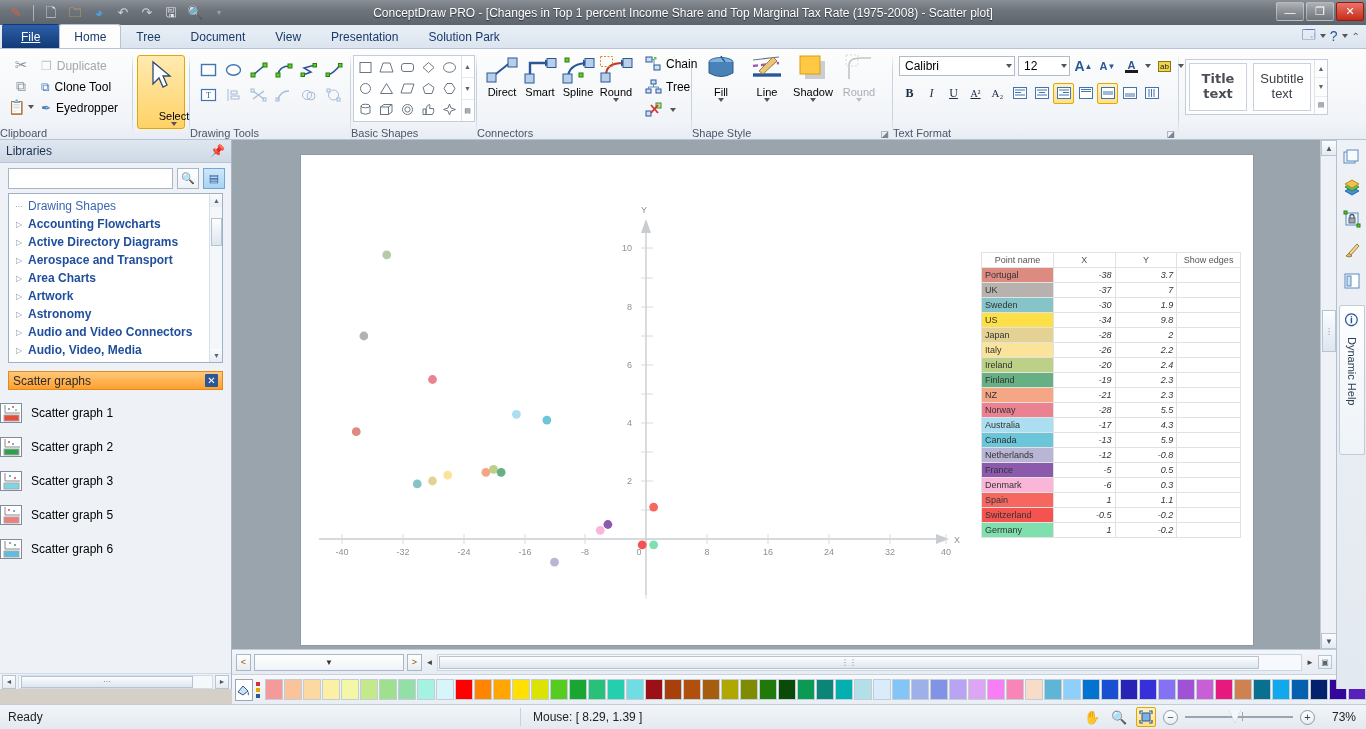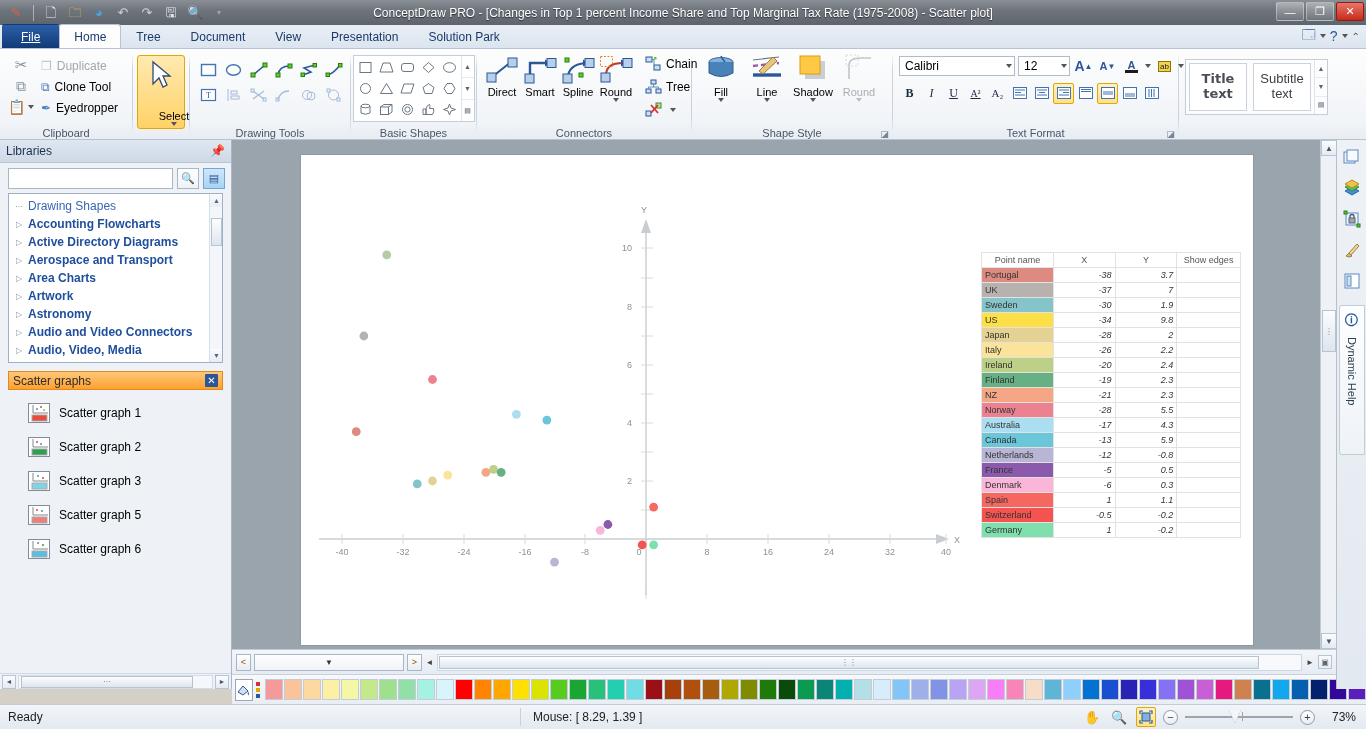--- a/index.html
+++ b/index.html
@@ -70,21 +70,21 @@
   
   .ribbon {
     position: absolute; left: 0; top: 49px; width: 1366px; height: 91px;
     background: linear-gradient(180deg,#fdfdfd 0%,#f1f4f8 80%,#e8edf3 100%);
     border-bottom: 1px solid #b6c3d4;
     display: flex;
   }
   .group { position: relative; height: 91px; display: flex; flex-direction: column; }
   .group-body { flex: 1; display: flex; align-items: flex-start; padding: 4px 6px 0 6px; }
   .group-label {
-    height: 14px; font-size: 11px; color: #4a5568; text-align: center;
+    height: 14px; font-size: 11px; color: #4a5568; 
     line-height: 14px;
   }
   .group-div { width:1px; background: linear-gradient(180deg,transparent,#c9d3e0 20%,#c9d3e0 80%,transparent); height:80px; align-self:center;}
   .dlg-launch { position:absolute; right:3px; bottom:1px; font-size:9px; color:#7a8596; }
 
   
   .clip-col { display:flex; flex-direction:column; gap:1px; }
   .mini-row { display:flex; align-items:center; gap:5px; height:20px; font-size:12px; padding:0 3px; }
   .mini-row.dis { color: #a3a8ae; }
   .ico { display:inline-flex; align-items:center; justify-content:center; }
@@ -179,21 +179,21 @@
   .tsb { width:13px;height:13px;display:flex;align-items:center;justify-content:center;font-size:7px;color:#5a6672; background:linear-gradient(180deg,#fafcfe,#e7edf4);}
   .tsthumb { position:absolute; top:24px; left:1px; width:11px; height:28px; background:linear-gradient(180deg,#fdfefe,#dde5ee); border:1px solid #b6c3d2;}
   .lib-header {
     margin:8px 8px 0 8px; height:19px;
     background:linear-gradient(180deg,#ffc97a,#ff9f2e);
     border:1px solid #e08a1e; display:flex; align-items:center; padding:0 4px;
     font-size:12px; color:#2b2b2b;
   }
   .lib-header .x { margin-left:auto; width:13px;height:13px;background:#2b5797;color:#fff;
     display:flex;align-items:center;justify-content:center;font-size:10px;border-radius:1px;}
-  .lib-list { padding:6px 0 0 28px; }
+  .lib-list { padding:6px 0 0 0; }
   .lib-item { display:flex; align-items:center; gap:9px; height:34px; font-size:12px;}
   .lib-thumb {
     width:22px;height:20px;border:1px solid #7f8c9c;background:#fff;
     display:block; position:relative; overflow:hidden;
   }
   .lp-bottomscroll {
     margin-top:auto; height:16px; display:flex; align-items:center; gap:2px;
     padding:0 2px; background:#eef2f7; border-top:1px solid #cfd8e3;
   }
   .hsb-arrow { width:14px;height:14px;background:linear-gradient(180deg,#fbfdfe,#e3eaf2);border:1px solid #b8c4d2;

